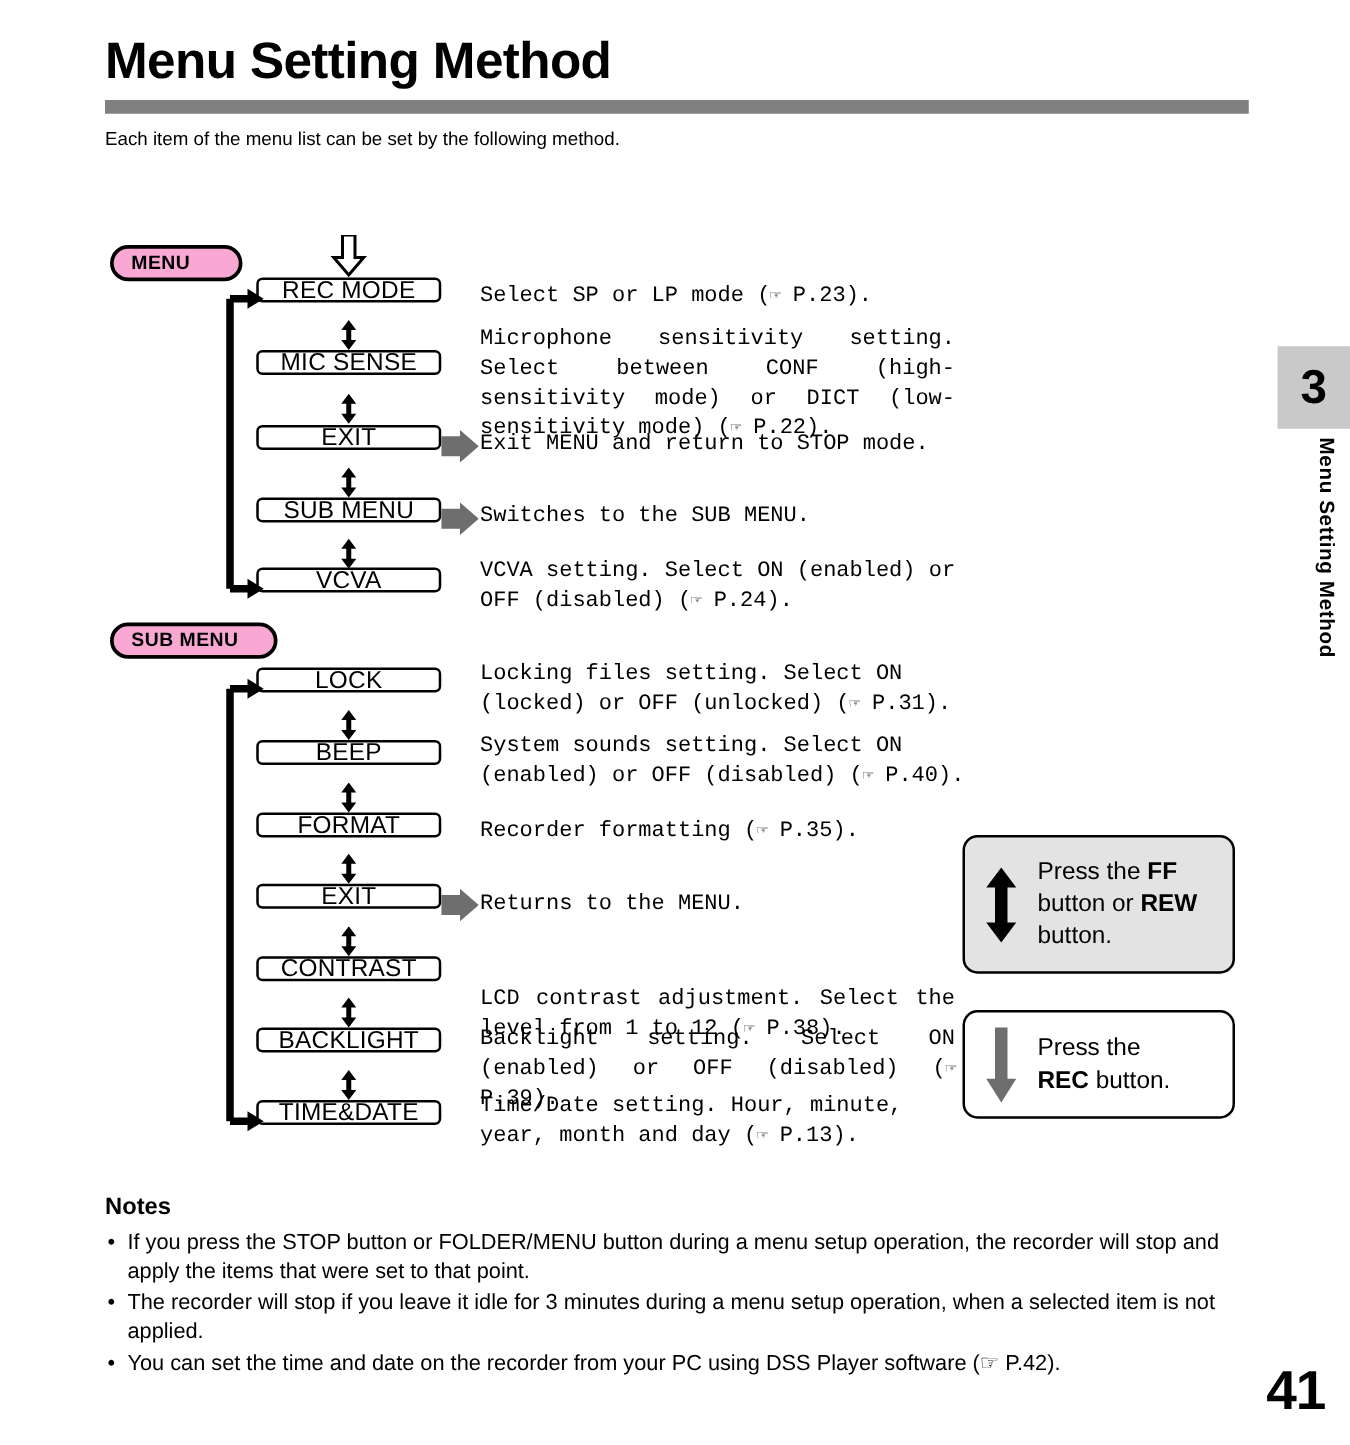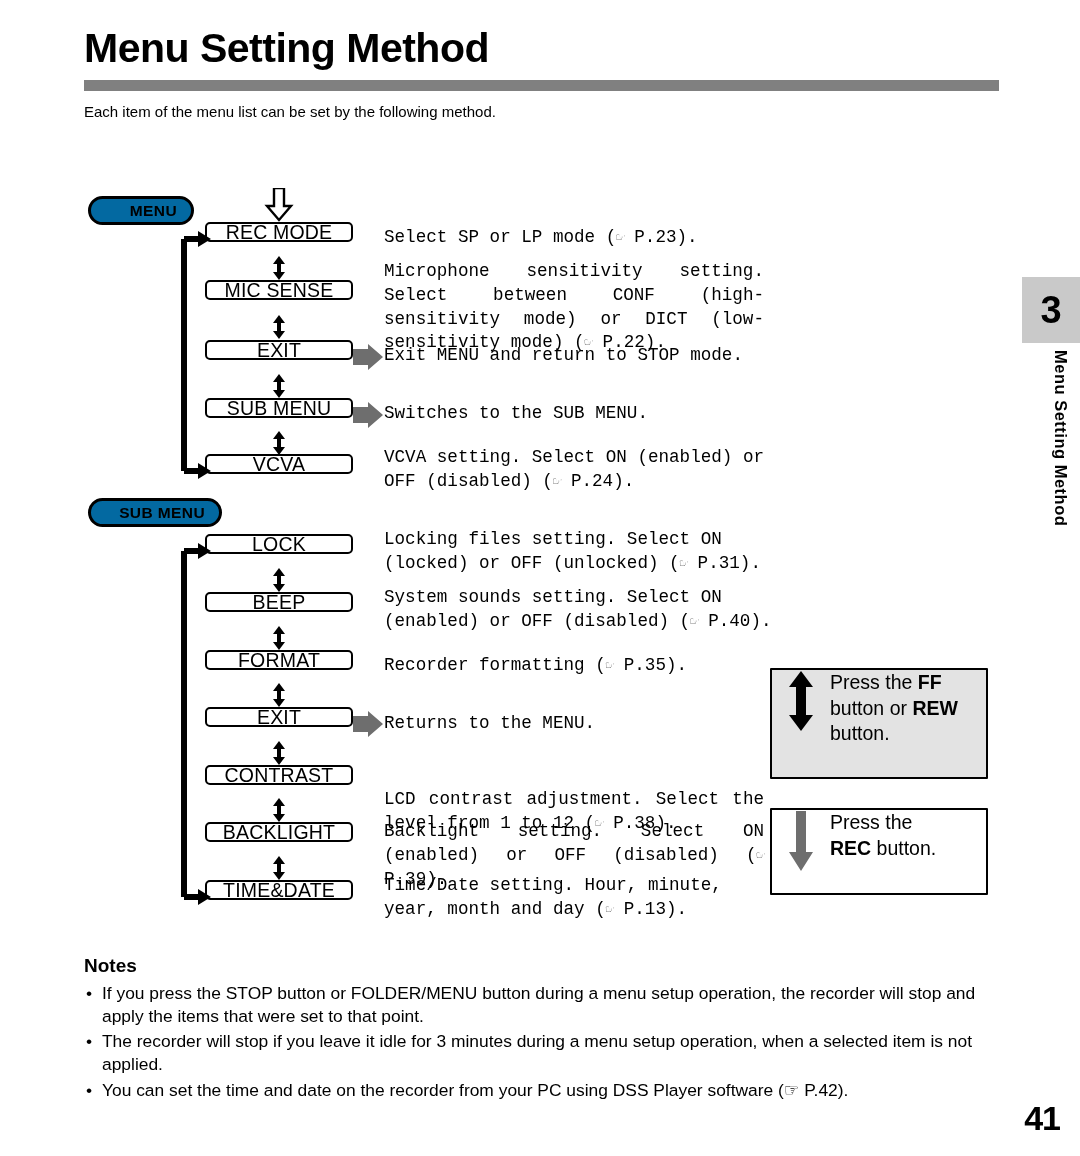--- a/index.html
+++ b/index.html
@@ -34,22 +34,22 @@
     font-size:19px;white-space:nowrap;
   }
   .instr-box b{font-weight:bold;}
 
   
   .hollow-arrow{position:absolute;left:262px;top:188px;width:34px;height:34px;}
 
   
   .pill{
     position:absolute;
-    border:3.5px solid #000;border-radius:999px;background:#0369a1;
-    height:23px;display:flex;align-items:center;justify-content:flex-end;
+    border:3.5px solid #000;border-radius:999px;background:#f9a8d4;
+    height:23px;display:flex;align-items:center;justify-content:flex-start;
     font-size:15.5px;font-weight:bold;letter-spacing:0.4px;
     padding:0 14px;box-sizing:content-box;
   }
   .pill-menu{left:88px;top:196px;width:72px;}
   .pill-submenu{left:88px;top:498px;width:100px;}
 
   
   .fbox{
     position:absolute;left:205px;width:148px;height:20px;
     border:2.6px solid #000;border-radius:5px;background:#fff;
@@ -70,22 +70,22 @@
   
   .desc{
     position:absolute;left:384px;
     font-size:17.6px;line-height:1.35;color:#000;font-family:Liberation Mono, monospace;
   }
   .desc.just{text-align:justify;text-align-last:left;}
   .hand{font-size:14px;letter-spacing:-1px;}
 
   
   .callout{
-    position:absolute;border:2.4px solid #000;border-radius:1px;
-    display:flex;align-items:flex-start;box-sizing:border-box;
+    position:absolute;border:2.4px solid #000;border-radius:12px;
+    display:flex;align-items:center;box-sizing:border-box;
   }
   .callout-ff{left:770px;top:668px;width:218px;height:111px;background:#e3e3e3;}
   .callout-rec{left:770px;top:808px;width:218px;height:87px;background:#fff;}
   .callout-txt{font-size:19.5px;line-height:1.32;}
   .callout-txt b{font-weight:bold;}
   .callout-icon{display:flex;align-items:center;justify-content:center;}
 
   
   .notes-title{
     position:absolute;left:84px;top:955px;font-size:19px;font-weight:bold;
@@ -93,21 +93,21 @@
   .notes{position:absolute;left:84px;top:982px;width:915px;}
   .note{
     position:relative;padding-left:18px;font-size:17.4px;line-height:1.33;
     margin-bottom:2px;
   }
   .note .bullet{position:absolute;left:2px;top:0;font-size:17.4px;}
 
   
   .pageno{
     position:absolute;right:20px;bottom:18px;
-    font-size:34px;font-weight:bold;letter-spacing:-1px;
+    font-size:44px;font-weight:bold;letter-spacing:-1px;
   }
 
   
   .side-tab{
     position:absolute;left:1022px;top:277px;width:58px;height:66px;
     background:#c9c9c9;display:flex;align-items:center;justify-content:center;
     font-size:38px;font-weight:bold;
   }
   .side-text{
     position:absolute;left:1030px;top:350px;width:40px;

